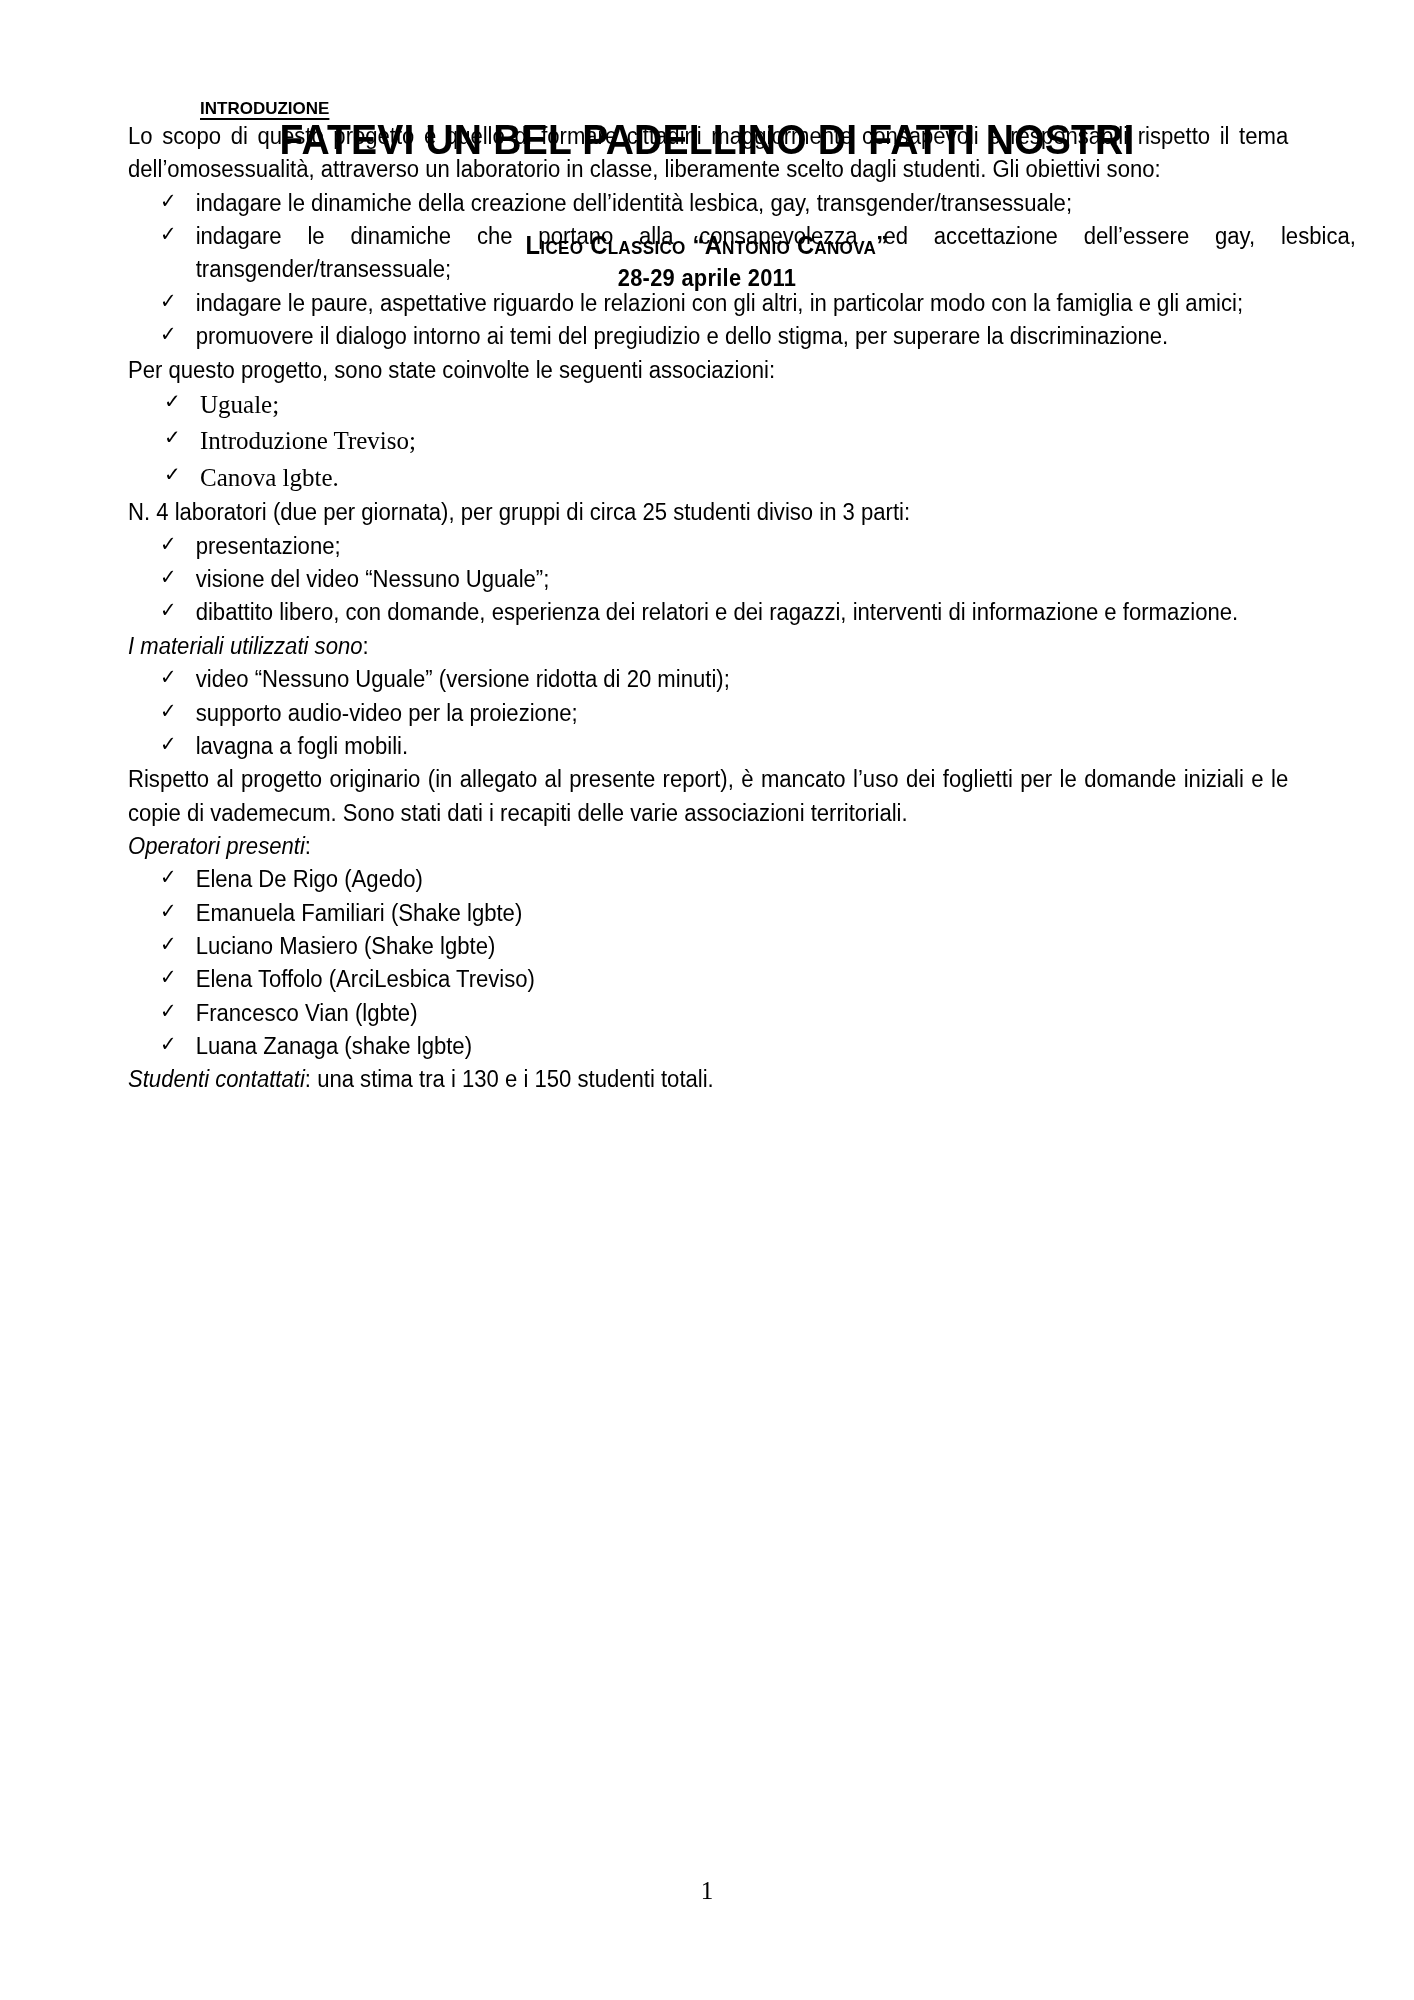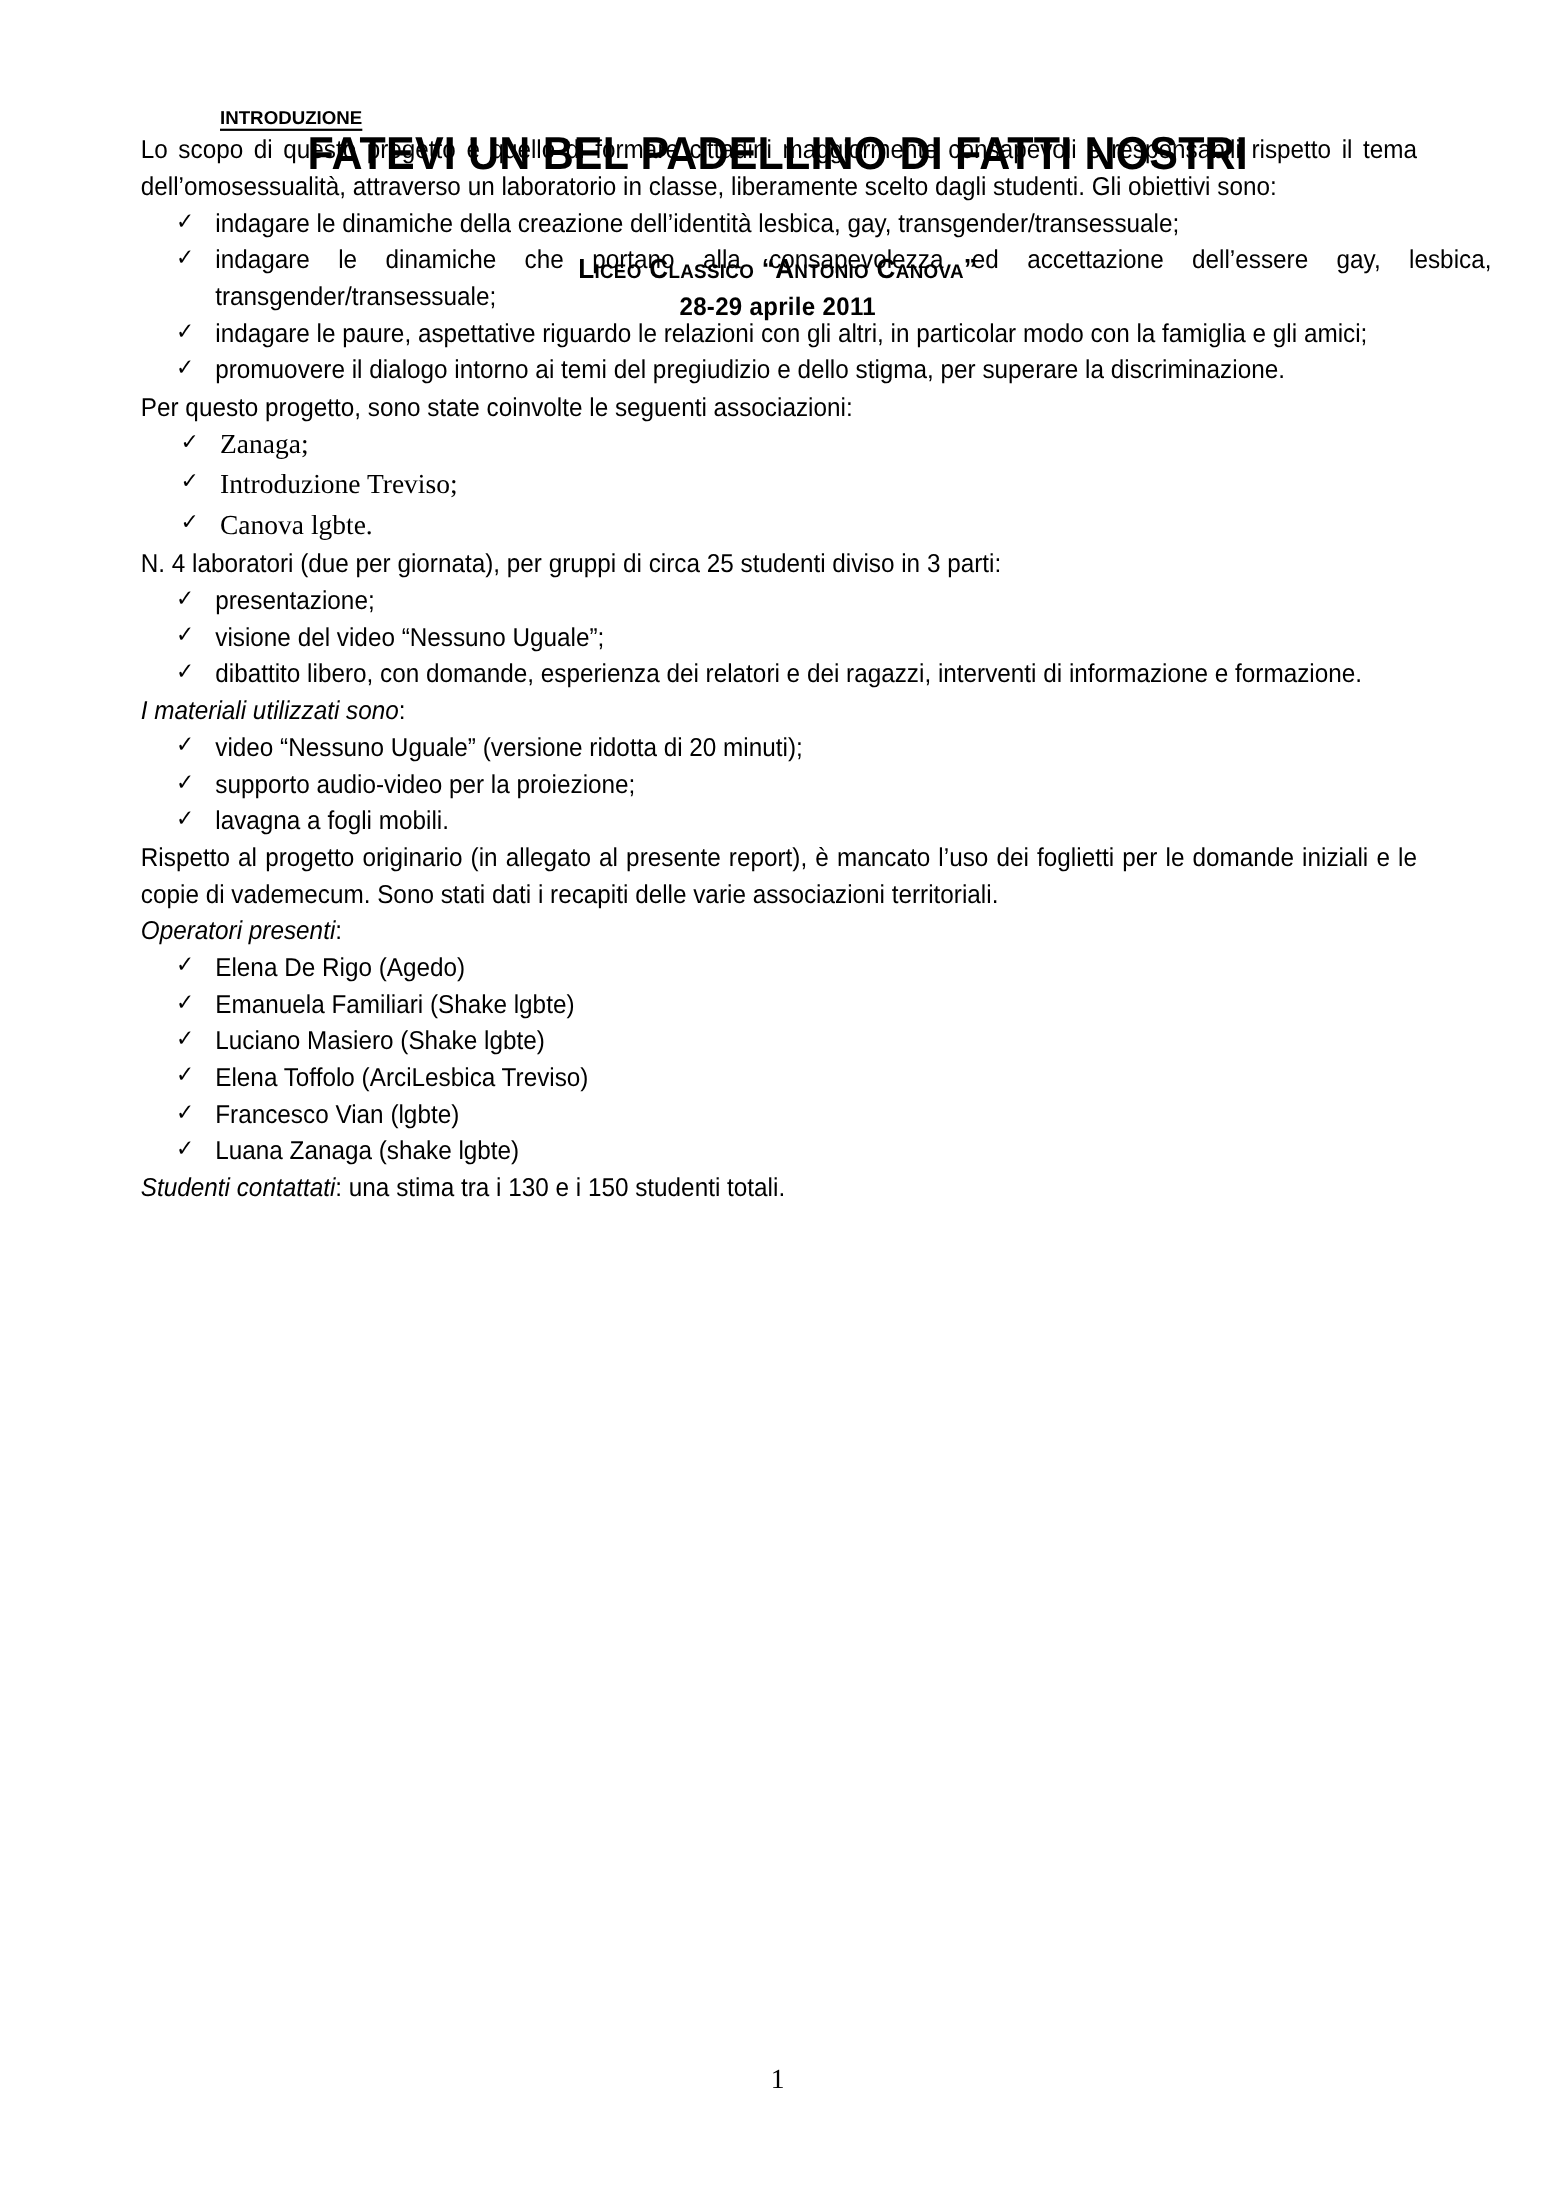--- a/index.html
+++ b/index.html
@@ -199,21 +199,21 @@
         <span class="tick">✓</span>
         <span class="txt">promuovere il dialogo intorno ai temi del pregiudizio e dello stigma, per superare la discriminazione.</span>
       </li>
     </ul>
 
     <p class="body gap-sm">Per questo progetto, sono state coinvolte le seguenti associazioni:</p>
 
     <ul class="checklist serif left">
       <li>
         <span class="tick">✓</span>
-        <span class="txt">Zanaga;</span>
+        <span class="txt">Uguale;</span>
       </li>
       <li>
         <span class="tick">✓</span>
         <span class="txt">Introduzione Treviso;</span>
       </li>
       <li>
         <span class="tick">✓</span>
         <span class="txt">Canova lgbte.</span>
       </li>
     </ul>

